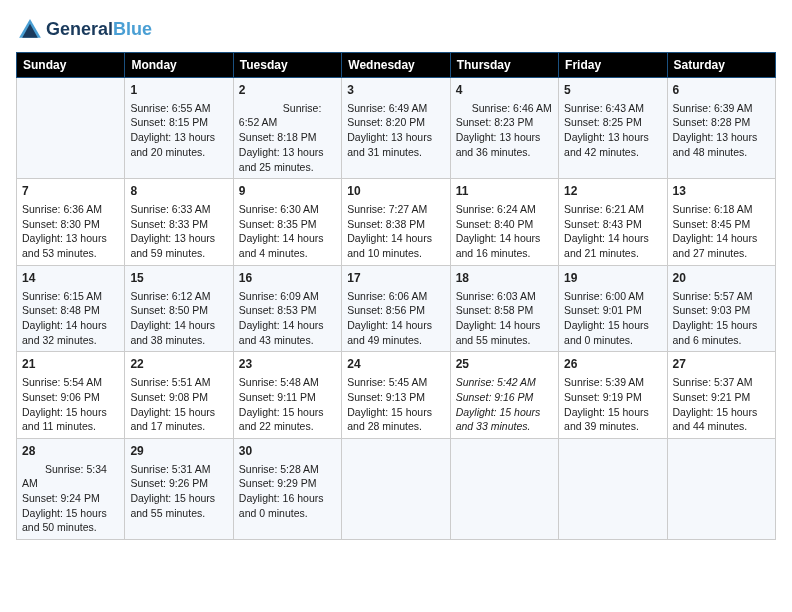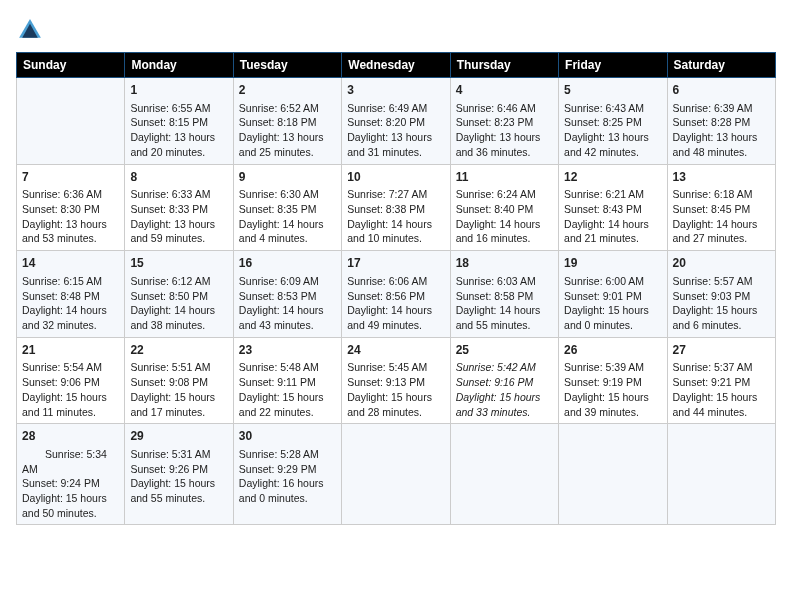--- a/index.html
+++ b/index.html
@@ -85,20 +85,23 @@
   </style>
 </head>
 <body>
 
 <div class="header">
   <div class="logo">
     <svg class="logo-icon" viewBox="0 0 36 36">
       <polygon points="18,4 32,28 4,28" fill="#4a9fd4"></polygon>
       <polygon points="18,10 28,28 8,28" fill="#1a3a5c"></polygon>
     </svg>
+    <div class="logo-text">
+      <div>General<span>Blue</span></div>
+    </div>
   </div>
   <div class="title-block">
     <div class="month-title"></div>
     <div class="subtitle"></div>
   </div>
 </div>
 
 <table>
   <thead>
     <tr>
@@ -111,29 +114,29 @@
         <th>Saturday</th>
       </tr>
   </thead>
   <tbody id="calendar-body">
   <tr>
         <td class="empty"></td>
         <td><span class="day-num">1</span><span style="white-space: pre-line;">Sunrise: 6:55 AM
 Sunset: 8:15 PM
 Daylight: 13 hours
 and 20 minutes.</span></td>
-        <td><span class="day-num">2</span><span style="white-space: pre-line;">Sunrise: 6:52 AM
+        <td><span class="day-num">2</span><span style="white-space: pre-line; margin-left: 44px;">Sunrise: 6:52 AM
 Sunset: 8:18 PM
 Daylight: 13 hours
 and 25 minutes.</span></td>
         <td><span class="day-num">3</span><span style="white-space: pre-line;">Sunrise: 6:49 AM
 Sunset: 8:20 PM
 Daylight: 13 hours
 and 31 minutes.</span></td>
-        <td><span class="day-num">4</span><span style="white-space: pre-line;">Sunrise: 6:46 AM
+        <td><span class="day-num">4</span><span style="white-space: pre-line; margin-left: 16px;">Sunrise: 6:46 AM
 Sunset: 8:23 PM
 Daylight: 13 hours
 and 36 minutes.</span></td>
         <td><span class="day-num">5</span><span style="white-space: pre-line;">Sunrise: 6:43 AM
 Sunset: 8:25 PM
 Daylight: 13 hours
 and 42 minutes.</span></td>
         <td><span class="day-num">6</span><span style="white-space: pre-line;">Sunrise: 6:39 AM
 Sunset: 8:28 PM
 Daylight: 13 hours

